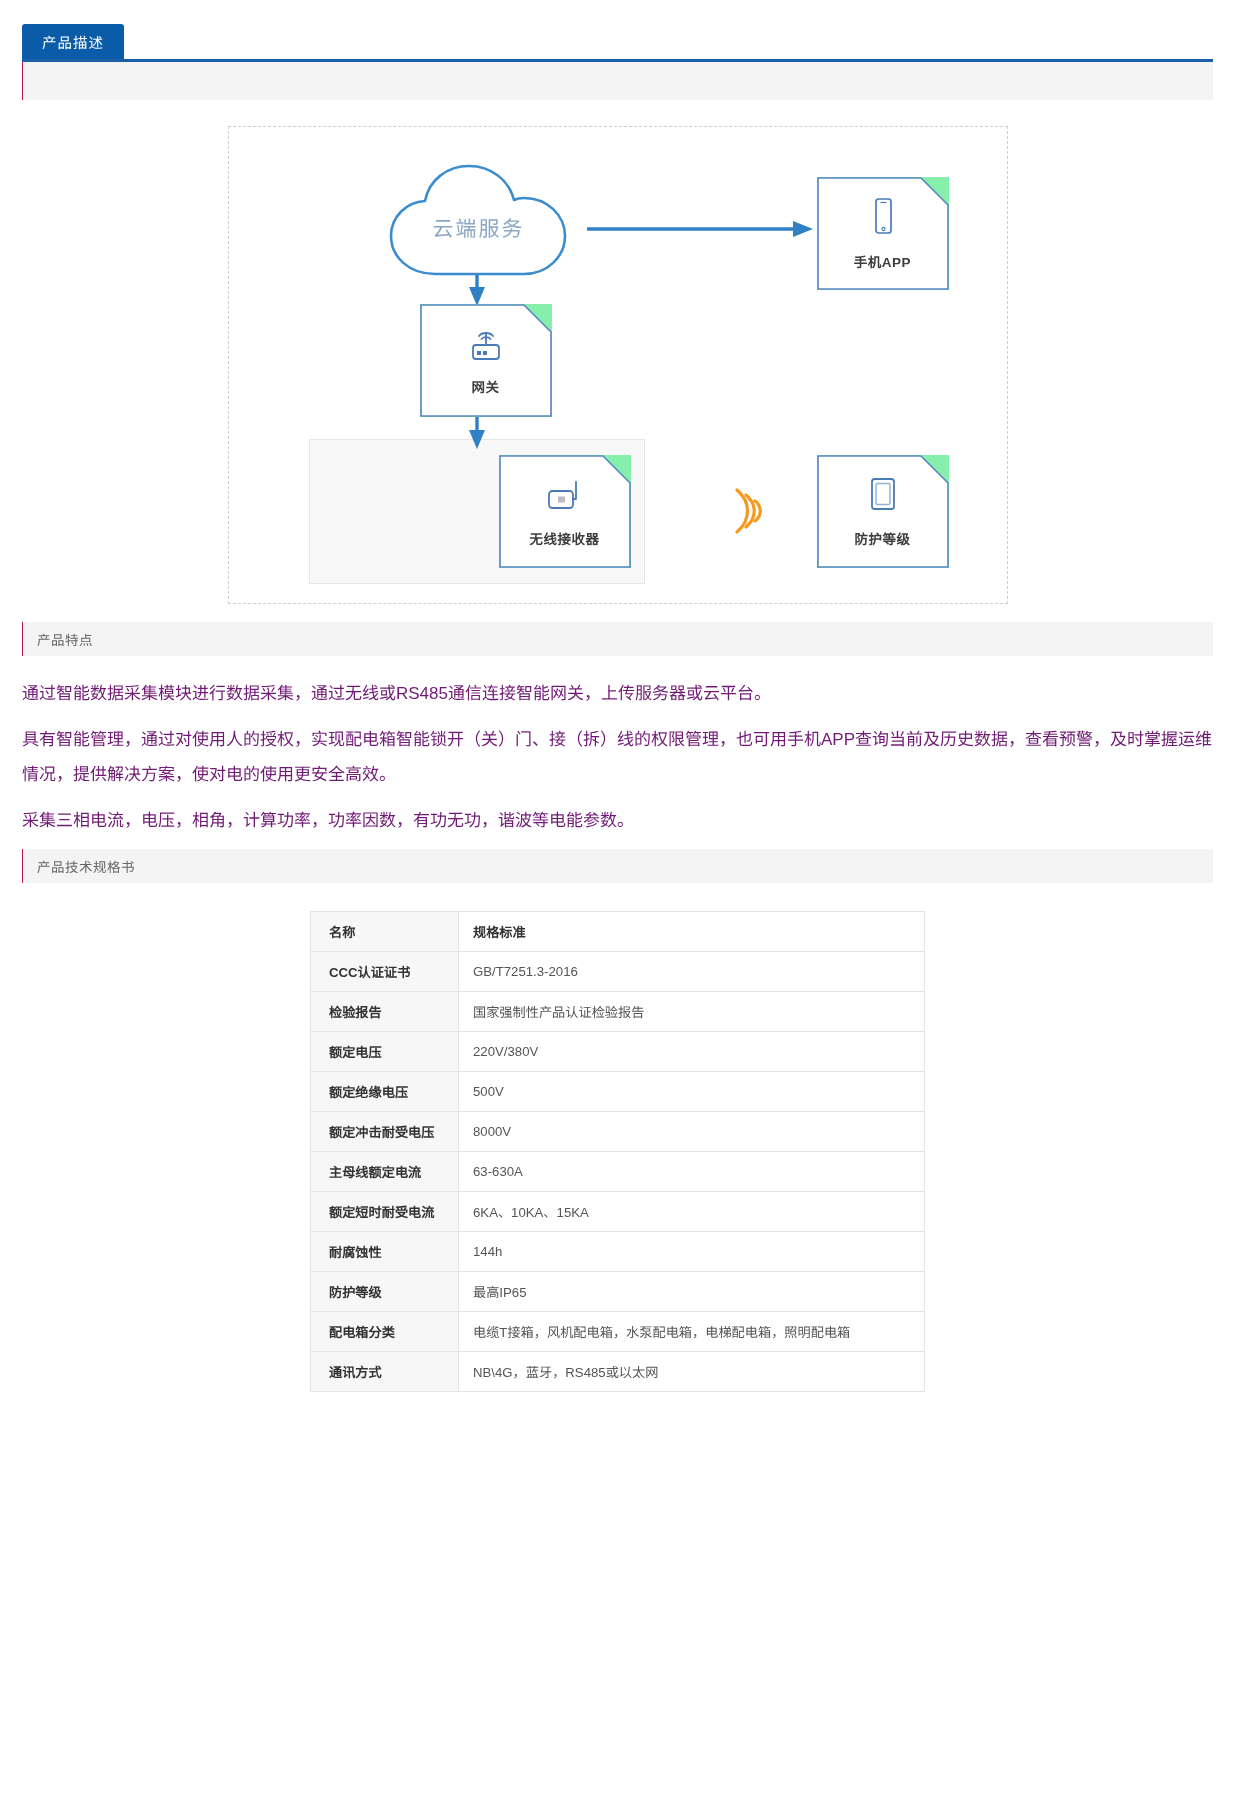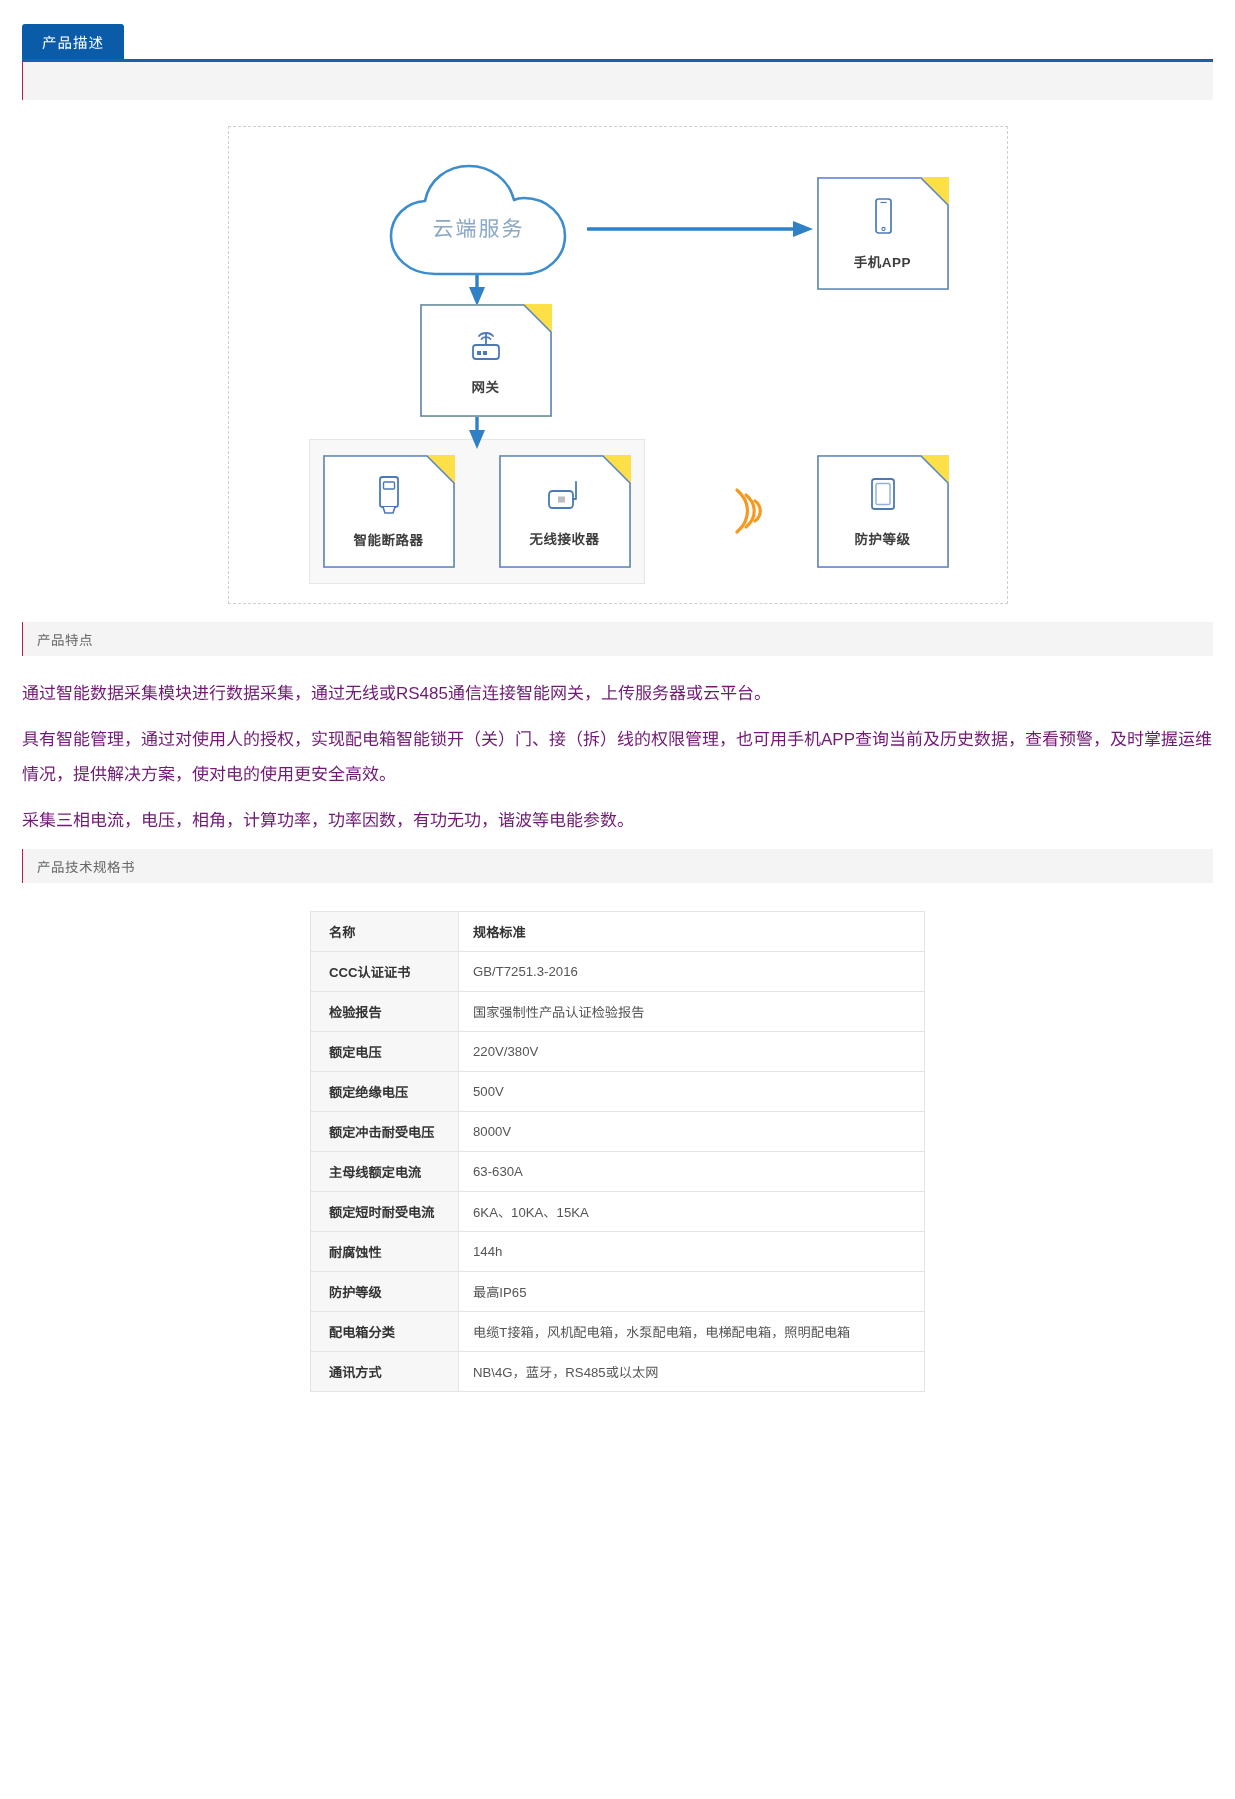--- a/index.html
+++ b/index.html
@@ -79,21 +79,21 @@
     left: 0; right: 0; top: 50px;
     text-align: center;
     font-size: 21px;
     color: #8aa7c4;
     letter-spacing: 2px;
   }
 
   
   .card {
     position: absolute;
-    background: #fde047;
+    background: #86efac;
   }
   .card .shape { position: absolute; inset: 0; }
   .card .body {
     position: absolute; inset: 0;
     display: flex;
     flex-direction: column;
     align-items: center;
     justify-content: center;
   }
   .card .ico { margin-bottom: 9px; }
@@ -240,35 +240,20 @@
           <svg width="30" height="42" viewBox="0 0 30 42">
             <rect x="8" y="3" width="15" height="34" rx="2.6" fill="#ffffff" stroke="#4a7ab8" stroke-width="1.7"></rect>
             <line x1="12.5" y1="6.5" x2="18.5" y2="6.5" stroke="#4a7ab8" stroke-width="1.2"></line>
             <circle cx="15.5" cy="33" r="1.6" fill="none" stroke="#4a7ab8" stroke-width="1.1"></circle>
           </svg>
         </span>
         <span class="lbl">手机APP</span>
       </div>
     </div>
 
-    <div class="card" id="card-breaker">
-      <svg class="shape" viewBox="0 0 132 113" preserveAspectRatio="none">
-        <path d="M1 1 H104 L131 28 V112 H1 Z" fill="#ffffff" stroke="#5b86c4" stroke-width="1.6"></path>
-      </svg>
-      <div class="body">
-        <span class="ico">
-          <svg width="34" height="42" viewBox="0 0 34 42">
-            <rect x="8" y="3" width="18" height="30" rx="2.4" fill="#ffffff" stroke="#4a7ab8" stroke-width="1.8"></rect>
-            <rect x="11.5" y="8" width="11" height="7" rx="1" fill="#ffffff" stroke="#4a7ab8" stroke-width="1.4"></rect>
-            <path d="M11 33 L13 39 H21 L23 33" fill="#ffffff" stroke="#4a7ab8" stroke-width="1.6" stroke-linejoin="round"></path>
-          </svg>
-        </span>
-        <span class="lbl">智能断路器</span>
-      </div>
-    </div>
 
     <div class="card" id="card-receiver">
       <svg class="shape" viewBox="0 0 132 113" preserveAspectRatio="none">
         <path d="M1 1 H104 L131 28 V112 H1 Z" fill="#ffffff" stroke="#5b86c4" stroke-width="1.6"></path>
       </svg>
       <div class="body">
         <span class="ico">
           <svg width="44" height="40" viewBox="0 0 44 40">
             <rect x="6" y="16" width="24" height="17" rx="3.4" fill="#ffffff" stroke="#4a7ab8" stroke-width="1.8"></rect>
             <rect x="15" y="21.5" width="7" height="6" fill="#b9bcc0"></rect>

